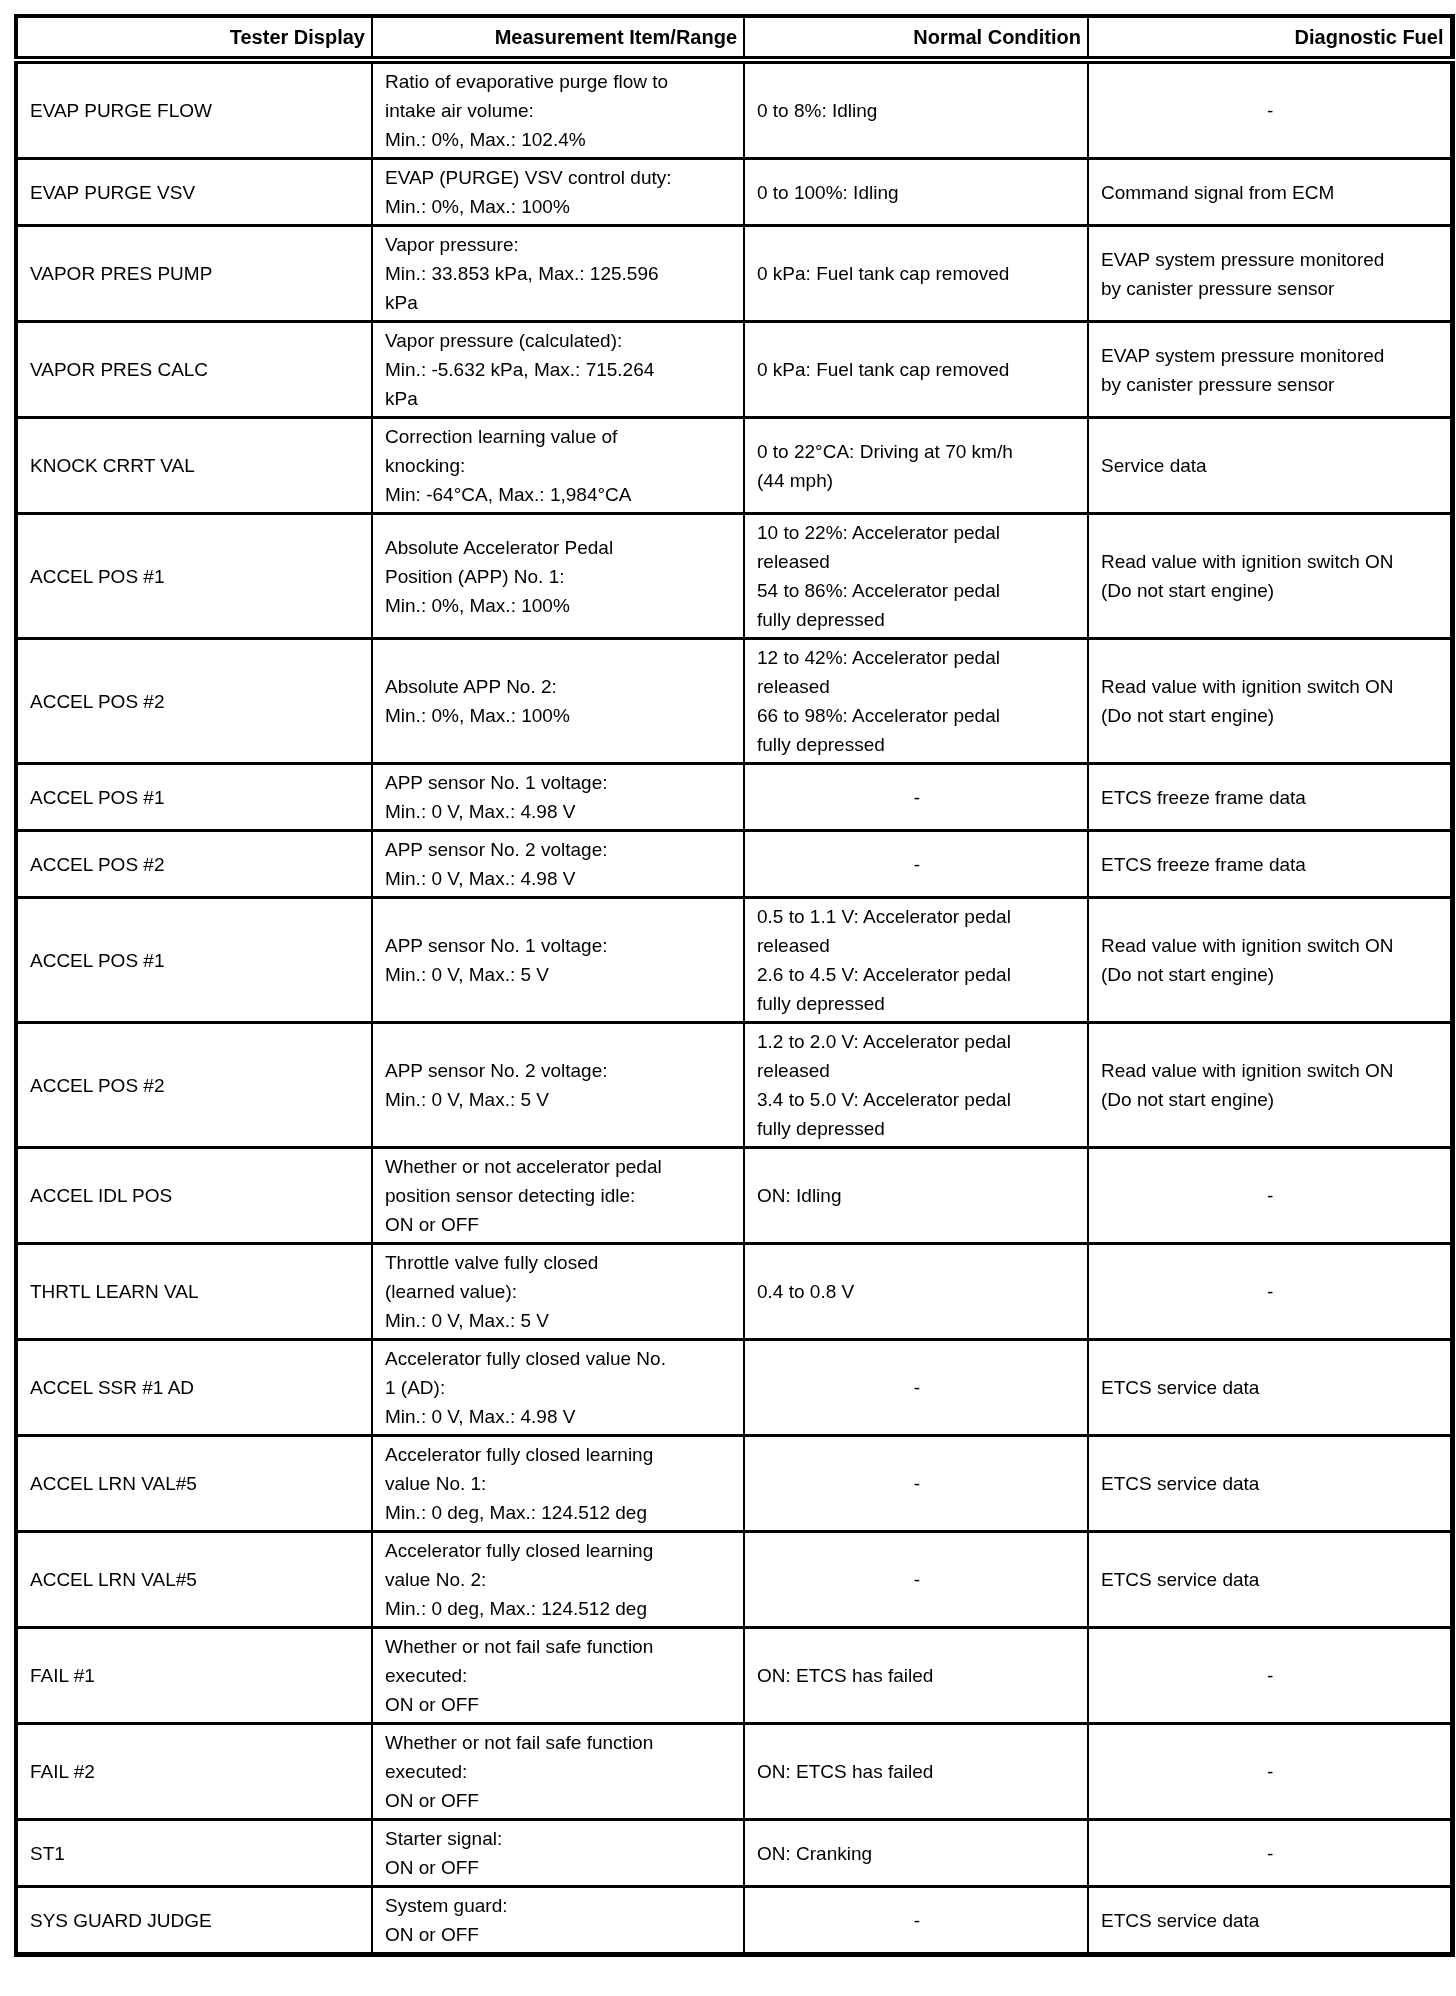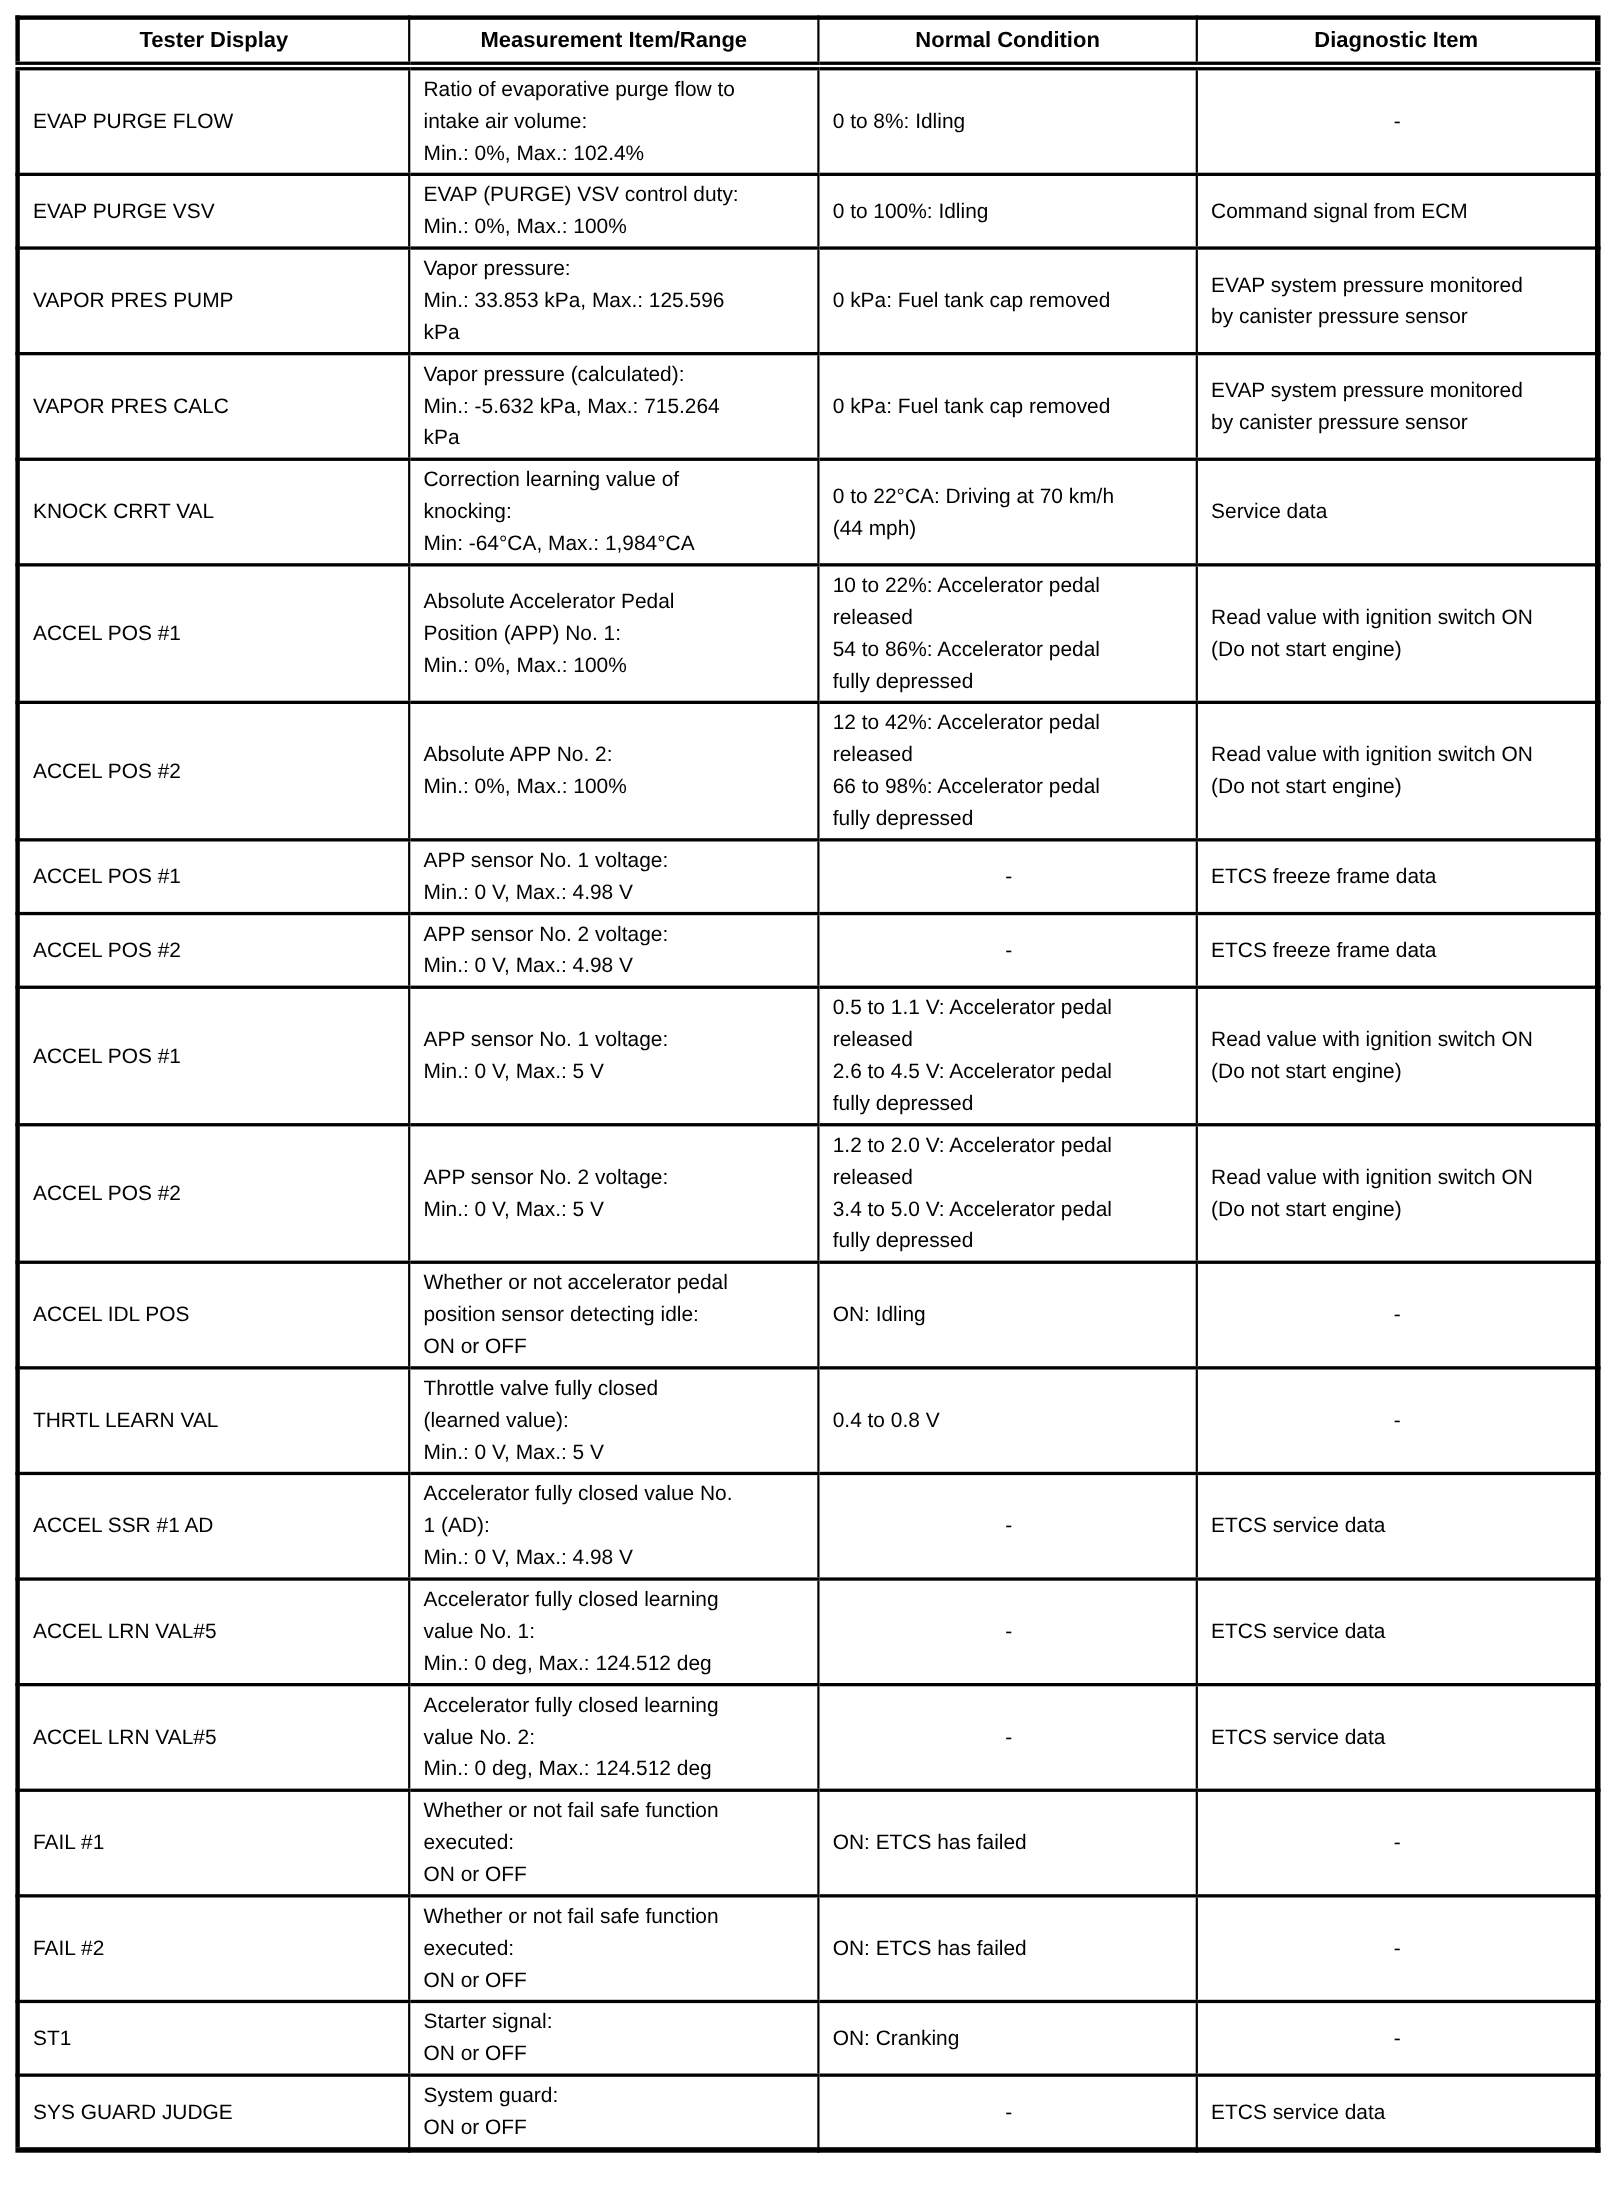--- a/index.html
+++ b/index.html
@@ -26,21 +26,21 @@
   }
   col.c1 { width: 356px; }
   col.c2 { width: 372px; }
   col.c3 { width: 344px; }
   col.c4 { width: 364px; }
   thead th {
     border: 2px solid #000;
     border-bottom: 8px double #000;
     font-size: 20px;
     font-weight: bold;
-    text-align: center;
+    text-align: right;
     padding: 7px 6px;
     line-height: 24px;
   }
   tbody td {
     border: 2px solid #000;
     border-top-width: 3px;
     border-bottom-width: 3px;
     font-size: 19px;
     line-height: 29px;
     padding: 3px 10px 3px 12px;
@@ -63,21 +63,21 @@
       <col class="c1">
         <col class="c2">
         <col class="c3">
         <col class="c4">
     </colgroup>
     <thead>
       <tr>
         <th>Tester Display</th>
         <th>Measurement Item/Range</th>
         <th>Normal Condition</th>
-        <th>Diagnostic Item</th>
+        <th>Diagnostic Fuel</th>
       </tr>
     </thead>
     <tbody id="table-body">
         <tr>
           <td>EVAP PURGE FLOW</td>
           <td>Ratio of evaporative purge flow to
 intake air volume:
 Min.: 0%, Max.: 102.4%</td>
           <td>0 to 8%: Idling</td>
           <td class="dash">-</td>

